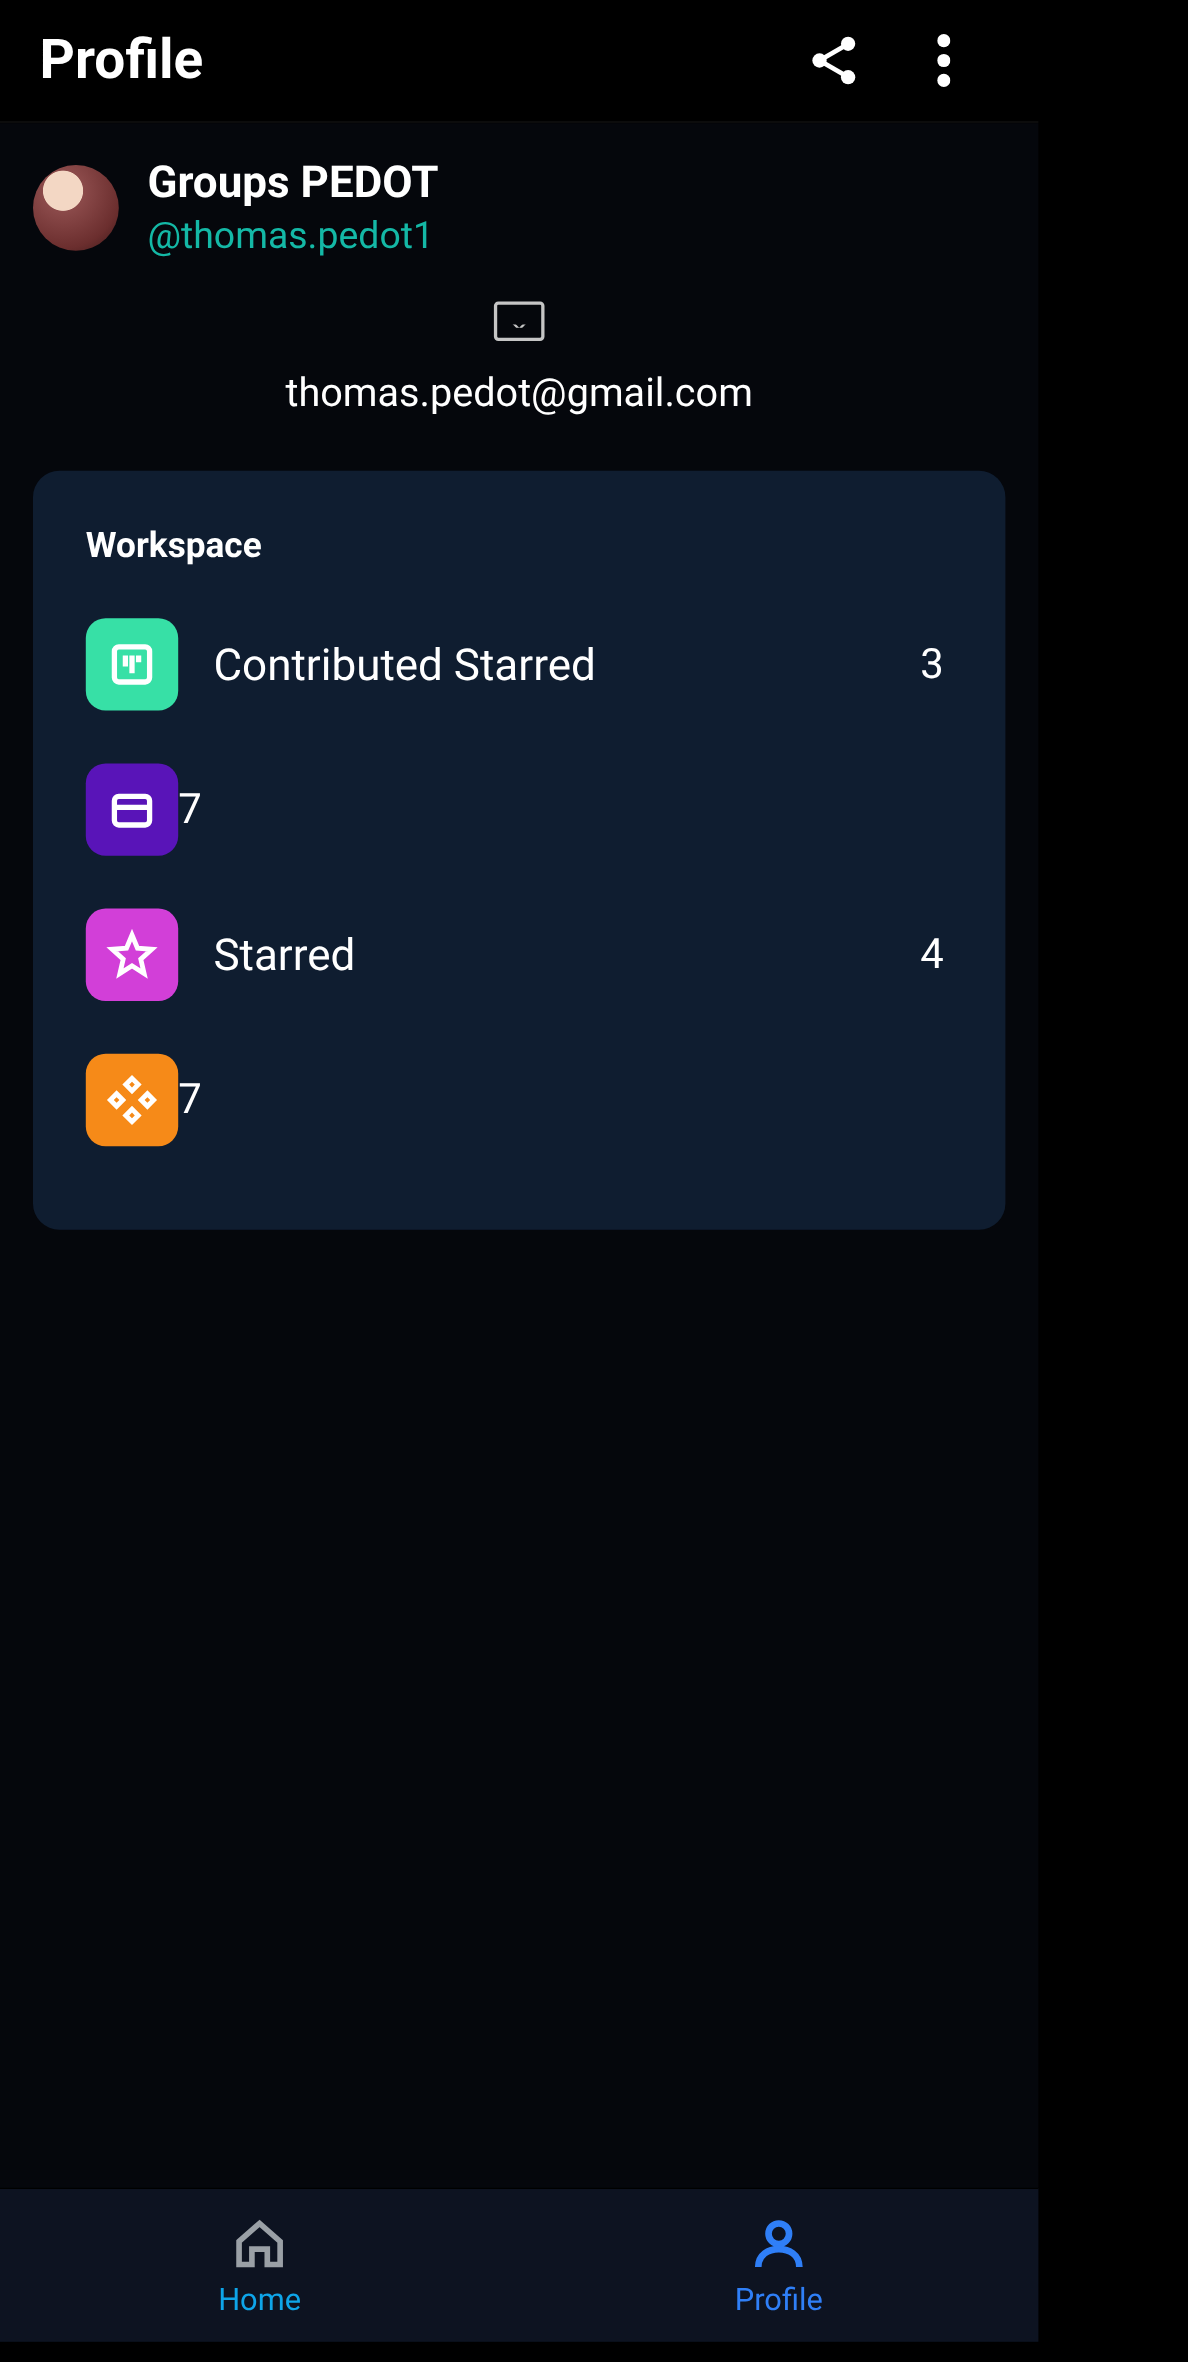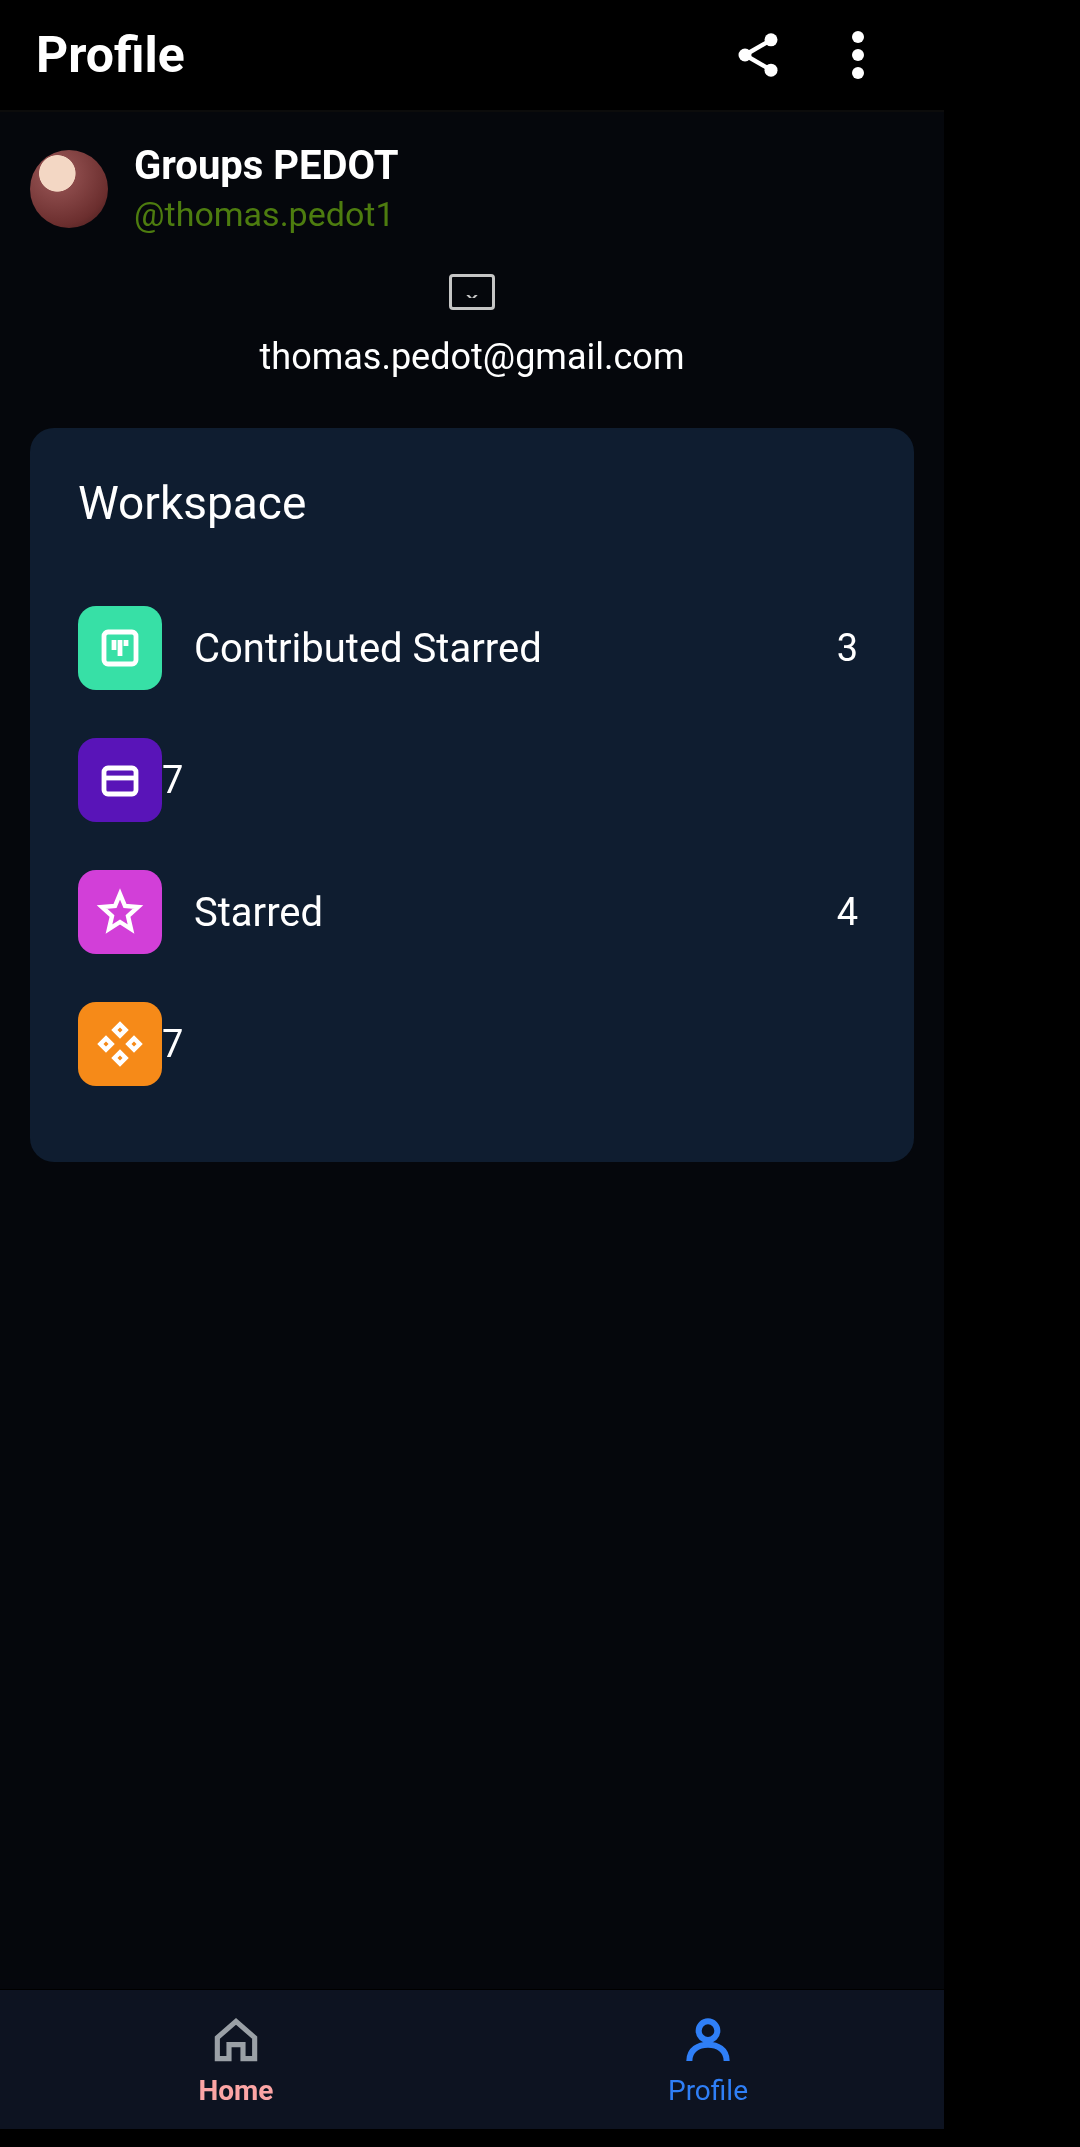--- a/index.html
+++ b/index.html
@@ -57,21 +57,21 @@
   }
   .avatar {
     width: 78px;
     height: 78px;
     border-radius: 50%;
     background: radial-gradient(circle at 35% 30%, #f3d7c4 0%, #f3d7c4 24%, #8b4a4a 25%, #6b2e2e 70%, #3a1818 100%);
     flex-shrink: 0;
   }
   .user-text { margin-left: 26px; }
   .user-name { font-size: 40px; font-weight: 700; line-height: 1.1; }
-  .user-handle { font-size: 34px; color: #4d7c0f; margin-top: 6px; }
+  .user-handle { font-size: 34px; color: #14b8a6; margin-top: 6px; }
 
   .email-row {
     display: flex;
     align-items: center;
     padding: 0 48px 50px 48px;
     gap: 26px;
     flex-direction: column;
   }
   .email-icon {
     width: 46px; height: 36px;
@@ -90,23 +90,23 @@
   .email-text { font-size: 36px; color: #ffffff; }
 
   
   .card {
     margin: 0 30px;
     background: #0f1d30;
     border-radius: 24px;
     padding: 48px 48px 52px 48px;
   }
   .card-title {
-    font-size: 46px;
-    font-weight: 400;
-    margin-bottom: 52px;
+    font-size: 32px;
+    font-weight: 700;
+    margin-bottom: 24px;
   }
   .ws-item {
     display: flex;
     align-items: center;
     padding: 24px 0;
     cursor: pointer;
   }
   .ws-icon {
     width: 84px;
     height: 84px;
@@ -139,21 +139,21 @@
     flex: 1;
     display: flex;
     flex-direction: column;
     align-items: center;
     justify-content: center;
     gap: 6px;
     cursor: pointer;
   }
   .nav-item svg { width: 56px; height: 56px; }
   .nav-label { font-size: 28px; }
-  .nav-item.inactive { color: #fca5a5; font-weight: bold; }
+  .nav-item.inactive { color: #0ea5e9; }
   .nav-item.inactive svg { stroke: #9aa0a6; fill: none; }
   .nav-item.active { color: #2f7ff7; }
   .nav-item.active svg { stroke: #2f7ff7; fill: none; }
 
   .thin-bar { height: 18px; background: #000; }
 </style>
 </head>
 <body>
 
 <div class="screen">

